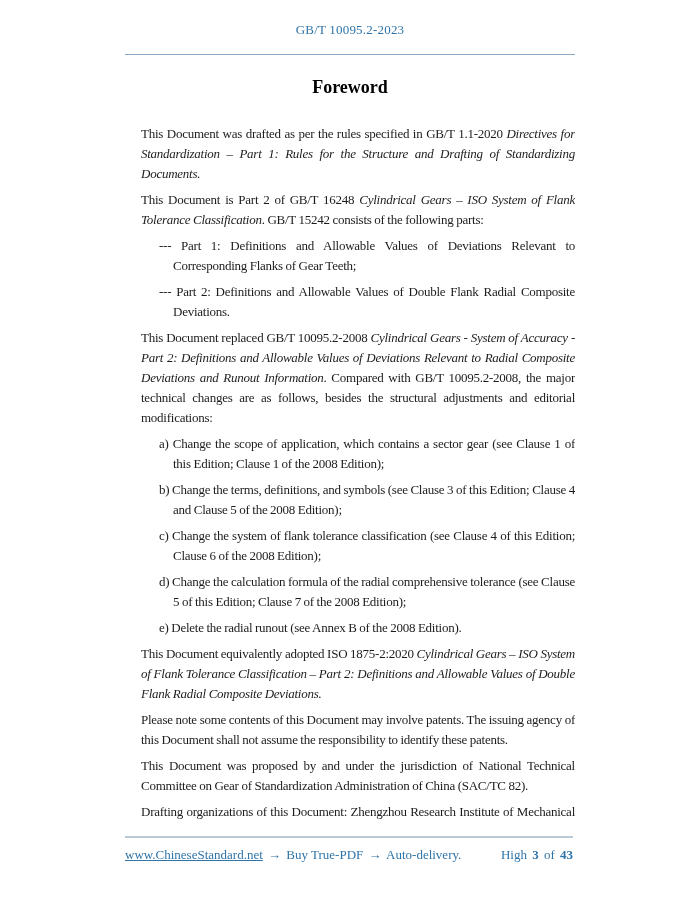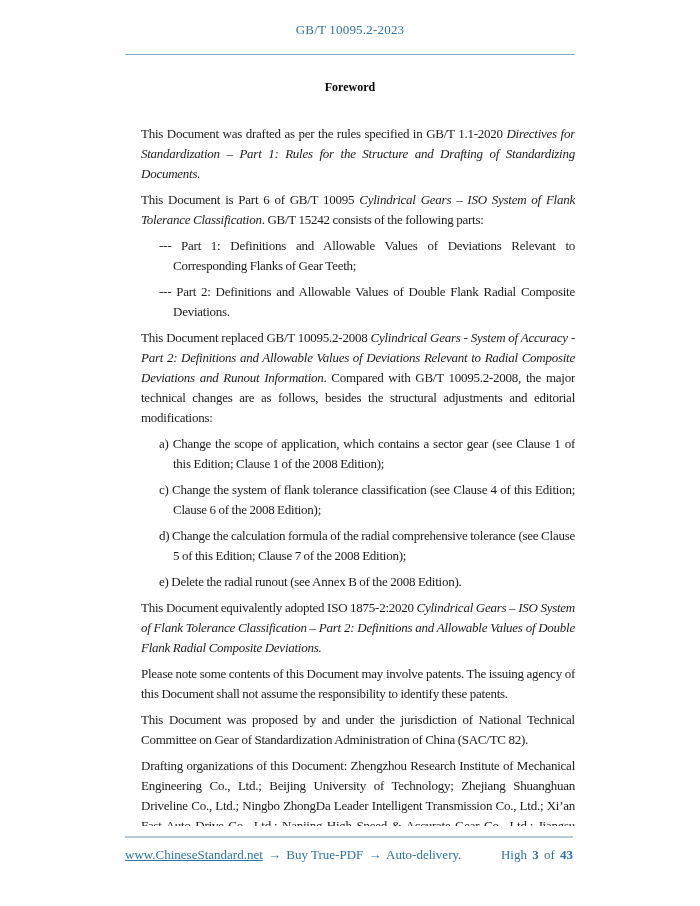--- a/index.html
+++ b/index.html
@@ -18,21 +18,21 @@
     color:#2f74a8;
     letter-spacing:0.2px;
   }
   .header-rule{
     border:0;border-bottom:1px solid #8aa9c4;
     margin:17px 0 0 0;height:0;
   }
   h1.fore{
     margin:21px 0 0 0;
     text-align:center;
-    font-size:12px;line-height:22px;
+    font-size:18px;line-height:22px;
     font-weight:bold;color:#000000;
   }
   .content{
     margin-top:26px;
     height:702px;overflow:hidden;
     font-size:13px;line-height:20px;
     letter-spacing:-0.25px;word-spacing:-0.3px;
     text-align:justify;
   }
   .block{margin:0 0 6px 16px;}
@@ -62,25 +62,26 @@
 <body>
 
 <div class="page">
   <div class="margins">
     <div class="doc-num">GB/T 10095.2-2023</div>
     <hr class="header-rule">
     <h1 class="fore">Foreword</h1>
 
     <div class="content">
       <div class="block"><span>This Document was drafted as per the rules specified in GB/T 1.1-2020 </span><span class="it">Directives for Standardization – Part 1: Rules for the Structure and Drafting of Standardizing Documents.</span></div>
-      <div class="block"><span>This Document is Part 6 of GB/T 10095 </span><span class="it">Cylindrical Gears – ISO System of Flank Tolerance Classification</span><span>. GB/T 15242 consists of the following parts:</span></div>
+      <div class="block"><span>This Document is Part 2 of GB/T 16248 </span><span class="it">Cylindrical Gears – ISO System of Flank Tolerance Classification</span><span>. GB/T 15242 consists of the following parts:</span></div>
       <div class="block hang"><span>--- Part 1: Definitions and Allowable Values of Deviations Relevant to Corresponding Flanks of Gear Teeth;</span></div>
       <div class="block hang"><span>--- Part 2: Definitions and Allowable Values of Double Flank Radial Composite Deviations.</span></div>
       <div class="block"><span>This Document replaced GB/T 10095.2-2008 </span><span class="it">Cylindrical Gears - System of Accuracy - Part 2: Definitions and Allowable Values of Deviations Relevant to Radial Composite Deviations and Runout Information</span><span>. Compared with GB/T 10095.2-2008, the major technical changes are as follows, besides the structural adjustments and editorial modifications:</span></div>
       <div class="block hang"><span>a) Change the scope of application, which contains a sector gear (see Clause 1 of this Edition; Clause 1 of the 2008 Edition);</span></div>
+      <div class="block hang"><span>b) Change the terms, definitions, and symbols (see Clause 3 of this Edition; Clause 4 and Clause 5 of the 2008 Edition);</span></div>
       <div class="block hang"><span>c) Change the system of flank tolerance classification (see Clause 4 of this Edition; Clause 6 of the 2008 Edition);</span></div>
       <div class="block hang"><span>d) Change the calculation formula of the radial comprehensive tolerance (see Clause 5 of this Edition; Clause 7 of the 2008 Edition);</span></div>
       <div class="block hang"><span>e) Delete the radial runout (see Annex B of the 2008 Edition).</span></div>
       <div class="block"><span>This Document equivalently adopted ISO 1875-2:2020 </span><span class="it">Cylindrical Gears – ISO System of Flank Tolerance Classification – Part 2: Definitions and Allowable Values of Double Flank Radial Composite Deviations.</span></div>
       <div class="block"><span>Please note some contents of this Document may involve patents. The issuing agency of this Document shall not assume the responsibility to identify these patents.</span></div>
       <div class="block"><span>This Document was proposed by and under the jurisdiction of National Technical Committee on Gear of Standardization Administration of China (SAC/TC 82).</span></div>
       <div class="block"><span>Drafting organizations of this Document: Zhengzhou Research Institute of Mechanical Engineering Co., Ltd.; Beijing University of Technology; Zhejiang Shuanghuan Driveline Co., Ltd.; Ningbo ZhongDa Leader Intelligent Transmission Co., Ltd.; Xi’an Fast Auto Drive Co., Ltd.; Nanjing High Speed &amp; Accurate Gear Co., Ltd.; Jiangsu Guomao Reducer Co., Ltd.;</span></div>
     </div>
   </div>
 

